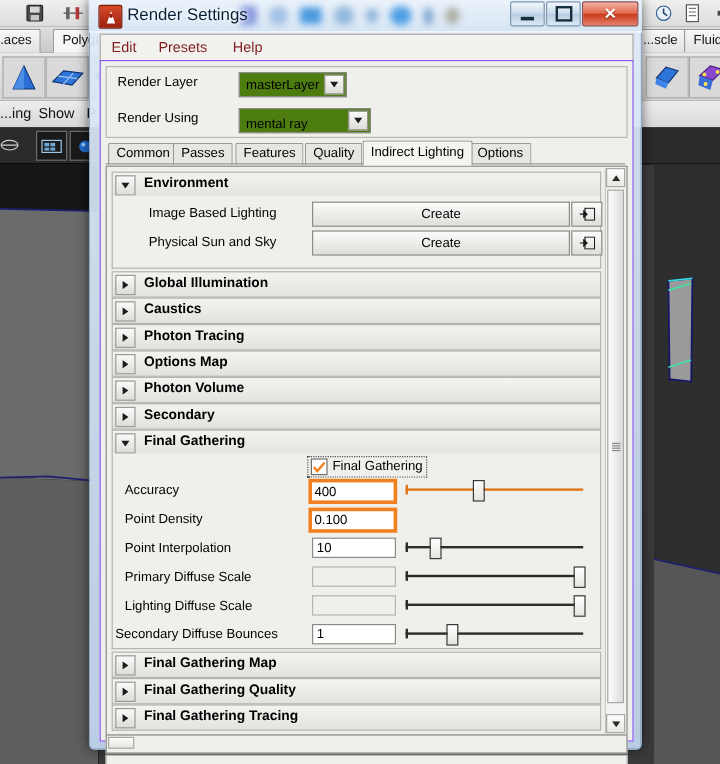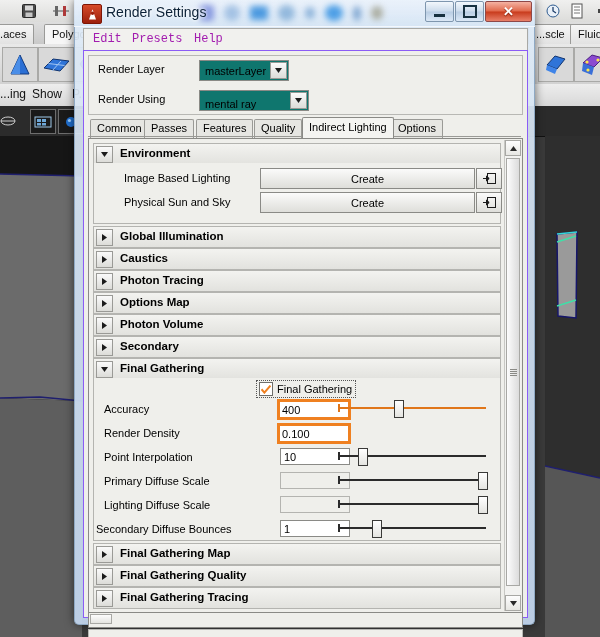--- a/index.html
+++ b/index.html
@@ -58,30 +58,30 @@
   .winBtns{position:absolute;right:3px;top:1px;display:flex;gap:1px;}
   .wBtn{width:27px;height:19px;border:1px solid #7e96ae;border-radius:2px;
     background:linear-gradient(180deg,#f2f7fc,#cddcec 48%,#b9cde3 52%,#dbe8f6);
     display:flex;align-items:center;justify-content:center;}
   .wBtn.close{width:45px;border-color:#8e4848;
     background:linear-gradient(180deg,#f4b2a2,#e0694c 48%,#c83b1c 52%,#e8806a);}
   .wglyph{font-size:11px;color:#17303f;line-height:1;}
   .wBtn.close .wglyph{color:#fff;font-size:13px;font-weight:bold;text-shadow:0 1px 1px #7d1a05;}
 
   .menubar{position:absolute;left:9px;top:28px;width:443px;height:21px;
-    background:#f1f1ee;border:1px solid #a9a9a5;font-size:12px;color:#a21caf;font-family:Liberation Mono, monospace;}
+    background:#f1f1ee;border:1px solid #a9a9a5;font-size:12px;color:#7f1d1d;}
   .menubar span{position:absolute;top:3px;}
 
   .clientArea{position:absolute;left:9px;top:50px;width:443px;height:566px;
     background:#efefeb;border:1px solid #8b5cf6;}
 
   .topFields{position:absolute;left:4px;top:4px;width:433px;height:58px;
     background:#efefeb;border:1px solid #b8b8b4;}
   .fldLabel{position:absolute;font-size:11px;color:#000;}
-  .combo{position:absolute;height:19px;background:#0f766e;border:1px solid #8a8a86;
+  .combo{position:absolute;height:19px;background:#4d7c0f;border:1px solid #8a8a86;
     display:flex;align-items:center;}
   .combo .cval{padding-left:5px;font-size:11px;color:#000;white-space:nowrap;}
   .combo .carrow{position:absolute;right:1px;top:1px;width:15px;height:15px;
     background:linear-gradient(#fafafa,#dcdcd8);border:1px solid #9a9a96;
     display:flex;align-items:center;justify-content:center;}
 
   .tabsRow{position:absolute;left:4px;top:66px;width:433px;height:20px;}
   .tab{position:absolute;top:2px;height:18px;line-height:17px;padding:0 6px;font-size:11px;
     color:#000;background:#e6e6e2;border:1px solid #9a9a96;border-bottom:none;
     border-radius:2px 2px 0 0;white-space:nowrap;}
@@ -103,21 +103,21 @@
     border:1px solid #b4b4b0;border-top:none;}
 
   .rowLabel{position:absolute;font-size:11px;color:#000;text-align:left;}
   .btnWide{position:absolute;height:19px;background:linear-gradient(#fbfbfa,#dededa);
     border:1px solid #8a8a86;display:flex;align-items:center;justify-content:center;
     font-size:11px;color:#000;}
   .mapBtn{position:absolute;width:24px;height:19px;background:linear-gradient(#fbfbfa,#dededa);
     border:1px solid #8a8a86;display:flex;align-items:center;justify-content:center;}
 
   .txtField{position:absolute;height:17px;background:#fff;border:1px solid #8a8a86;
-    font-size:11px;color:#000;display:flex;align-items:center;padding-left:3px;box-sizing:border-box;margin-left:20px;}
+    font-size:11px;color:#000;display:flex;align-items:center;padding-left:3px;box-sizing:border-box;}
   .txtField.hl{border:3px solid #ef8020;height:21px;padding-left:2px;}
   .txtField.blank{background:#efefeb;border:1px solid #b4b4b0;}
 
   .slider{position:absolute;height:16px;}
   .slider .track{position:absolute;left:0;top:7px;width:100%;height:2px;background:#2b2b2b;}
   .slider.orange .track{background:#e0761a;}
   .slider .capL{position:absolute;left:0;top:4px;width:2px;height:8px;background:#2b2b2b;}
   .slider.orange .capL{background:#e0761a;}
   .slider .handle{position:absolute;top:0;width:8px;height:16px;
     background:linear-gradient(#ffffff,#e4e4e0);border:1px solid #3a3a38;}
@@ -475,21 +475,21 @@
           </div>
 
           <span class="rowLabel" style="left:10px;top:25px;width:152px;">Accuracy</span>
           <div class="txtField hl" style="left:163px;top:21px;width:74px;">400</div>
           <div class="slider orange" style="left:244px;top:22px;width:148px;">
             <span class="track"></span>
             <span class="capL"></span>
             <span class="handle" style="left:56px;"></span>
           </div>
 
-          <span class="rowLabel" style="left:10px;top:49px;width:152px;">Render Density</span>
+          <span class="rowLabel" style="left:10px;top:49px;width:152px;">Point Density</span>
           <div class="txtField hl" style="left:163px;top:45px;width:74px;">0.100</div>
 
           <span class="rowLabel" style="left:10px;top:73px;width:152px;">Point Interpolation</span>
           <div class="txtField" style="left:166px;top:70px;width:70px;">10</div>
           <div class="slider" style="left:244px;top:70px;width:148px;">
             <span class="track"></span>
             <span class="capL"></span>
             <span class="handle" style="left:20px;"></span>
           </div>
 

